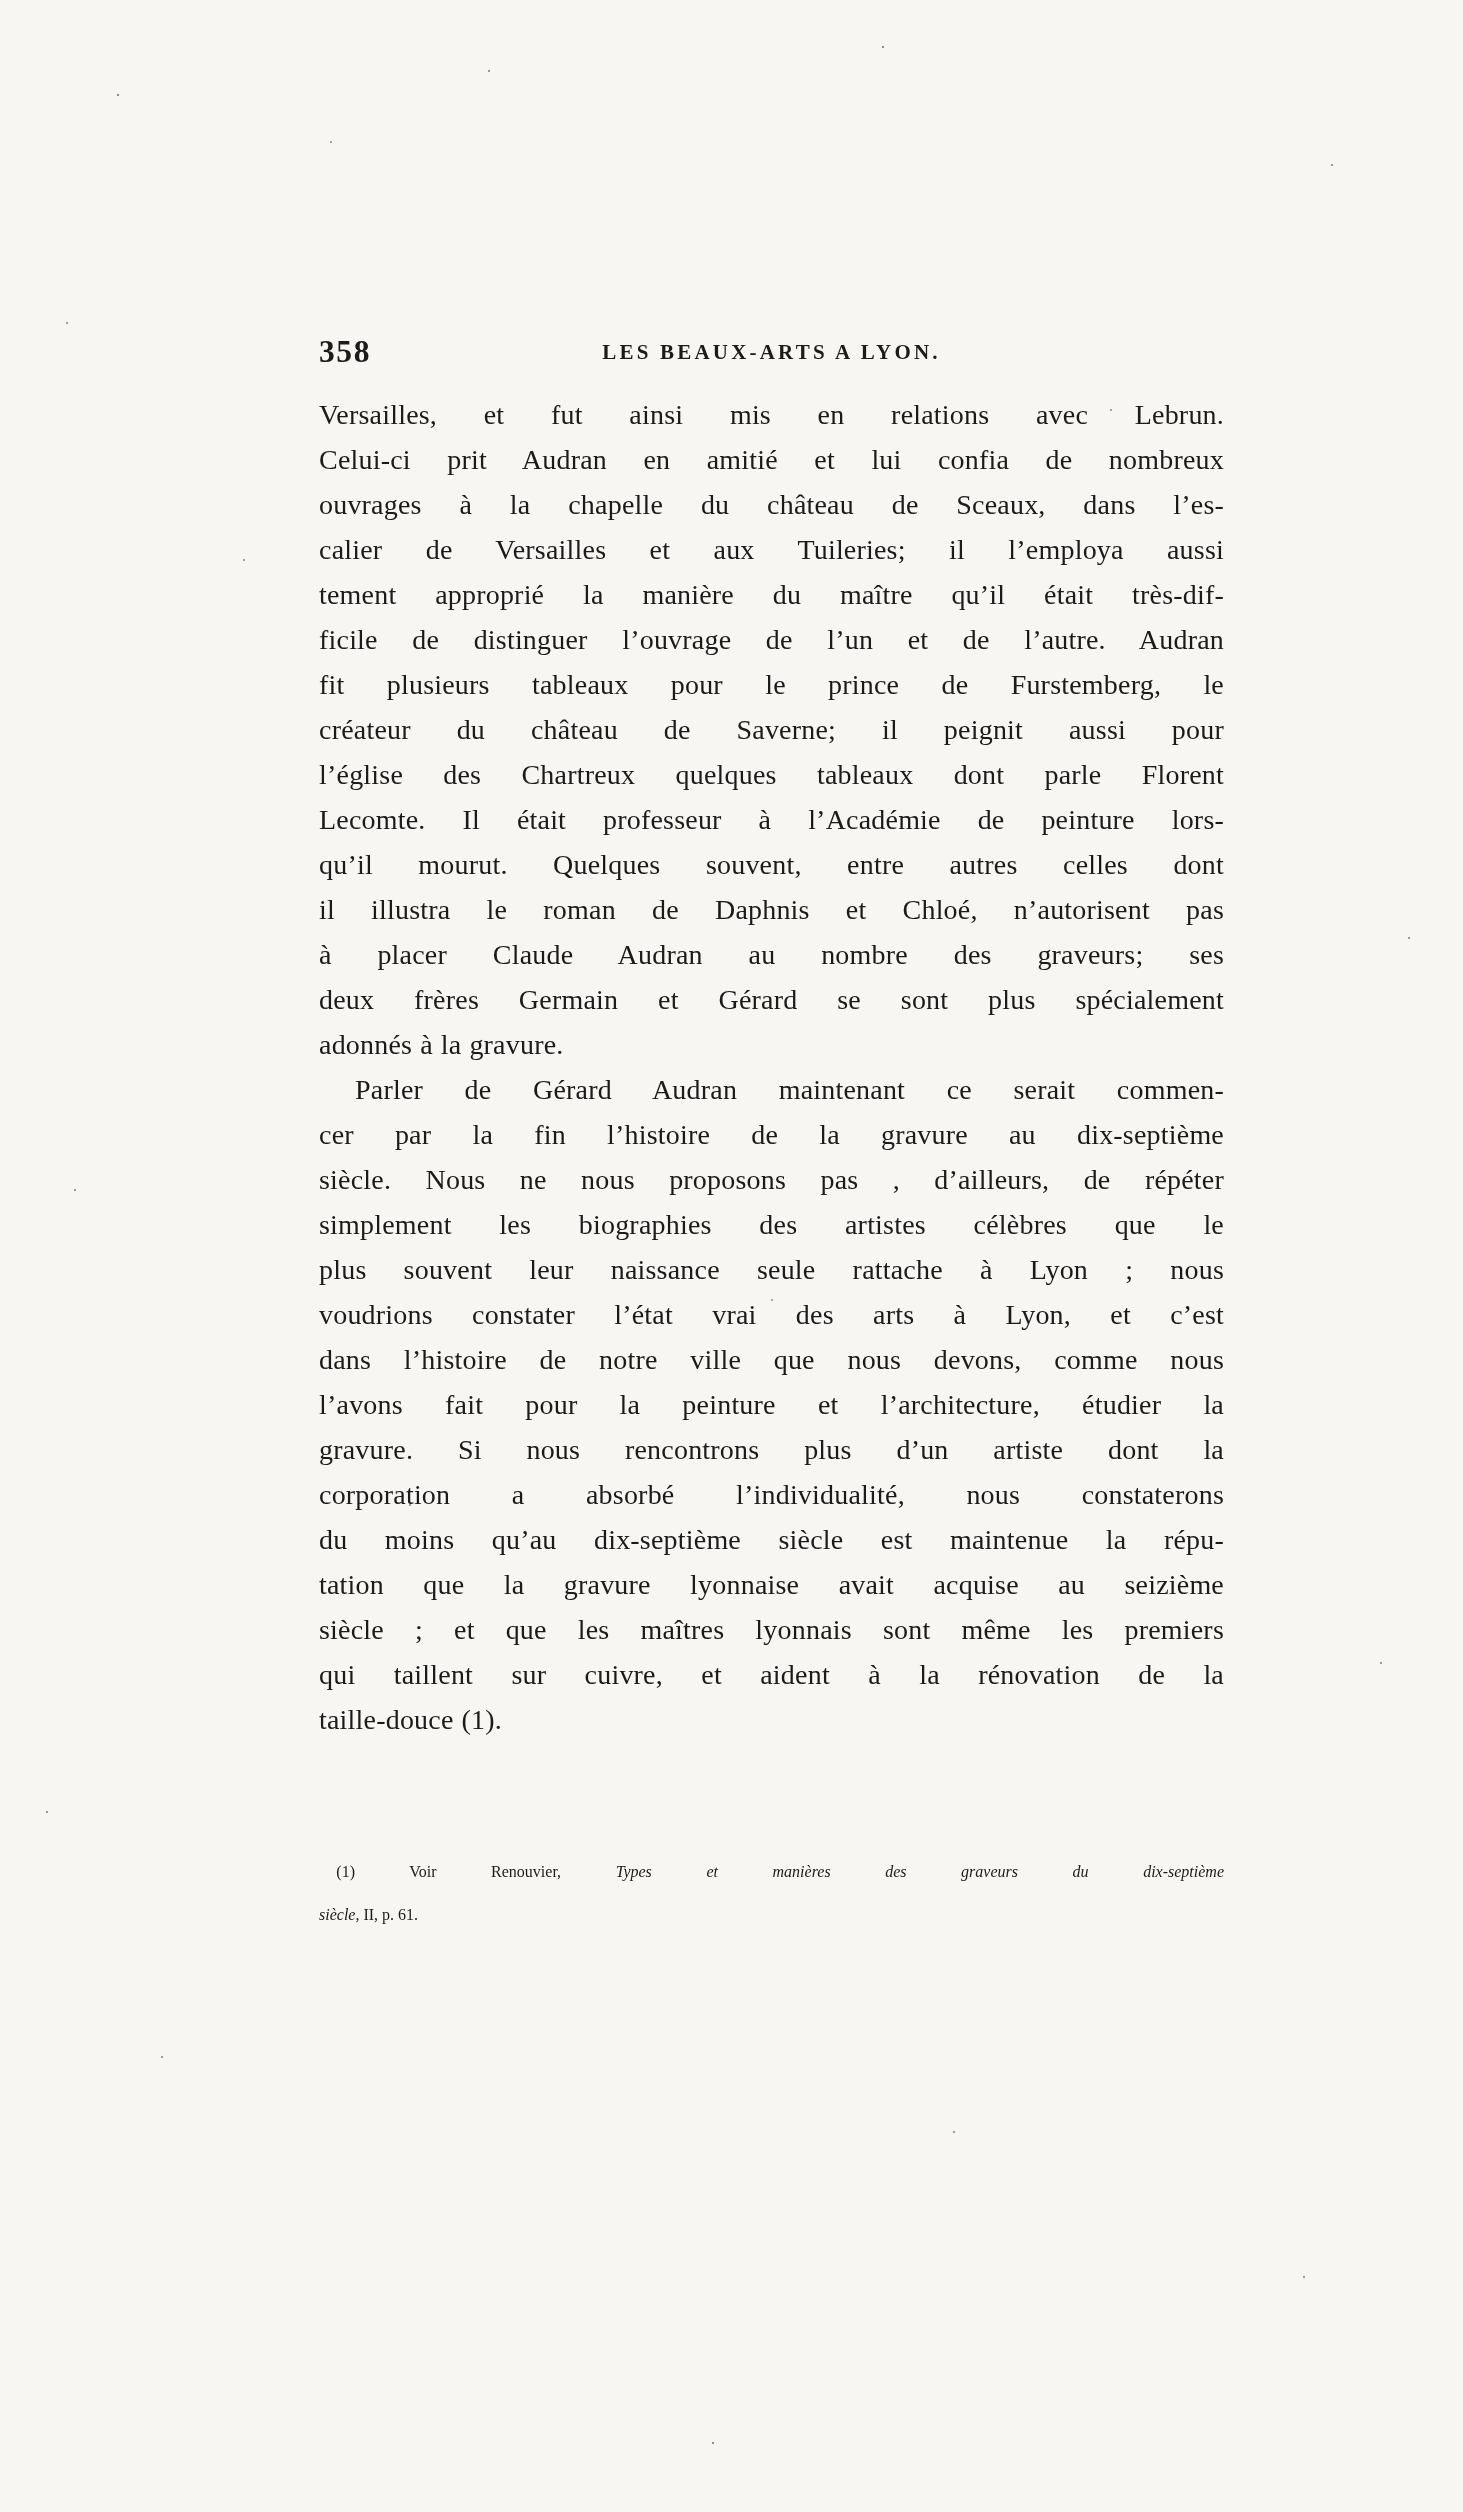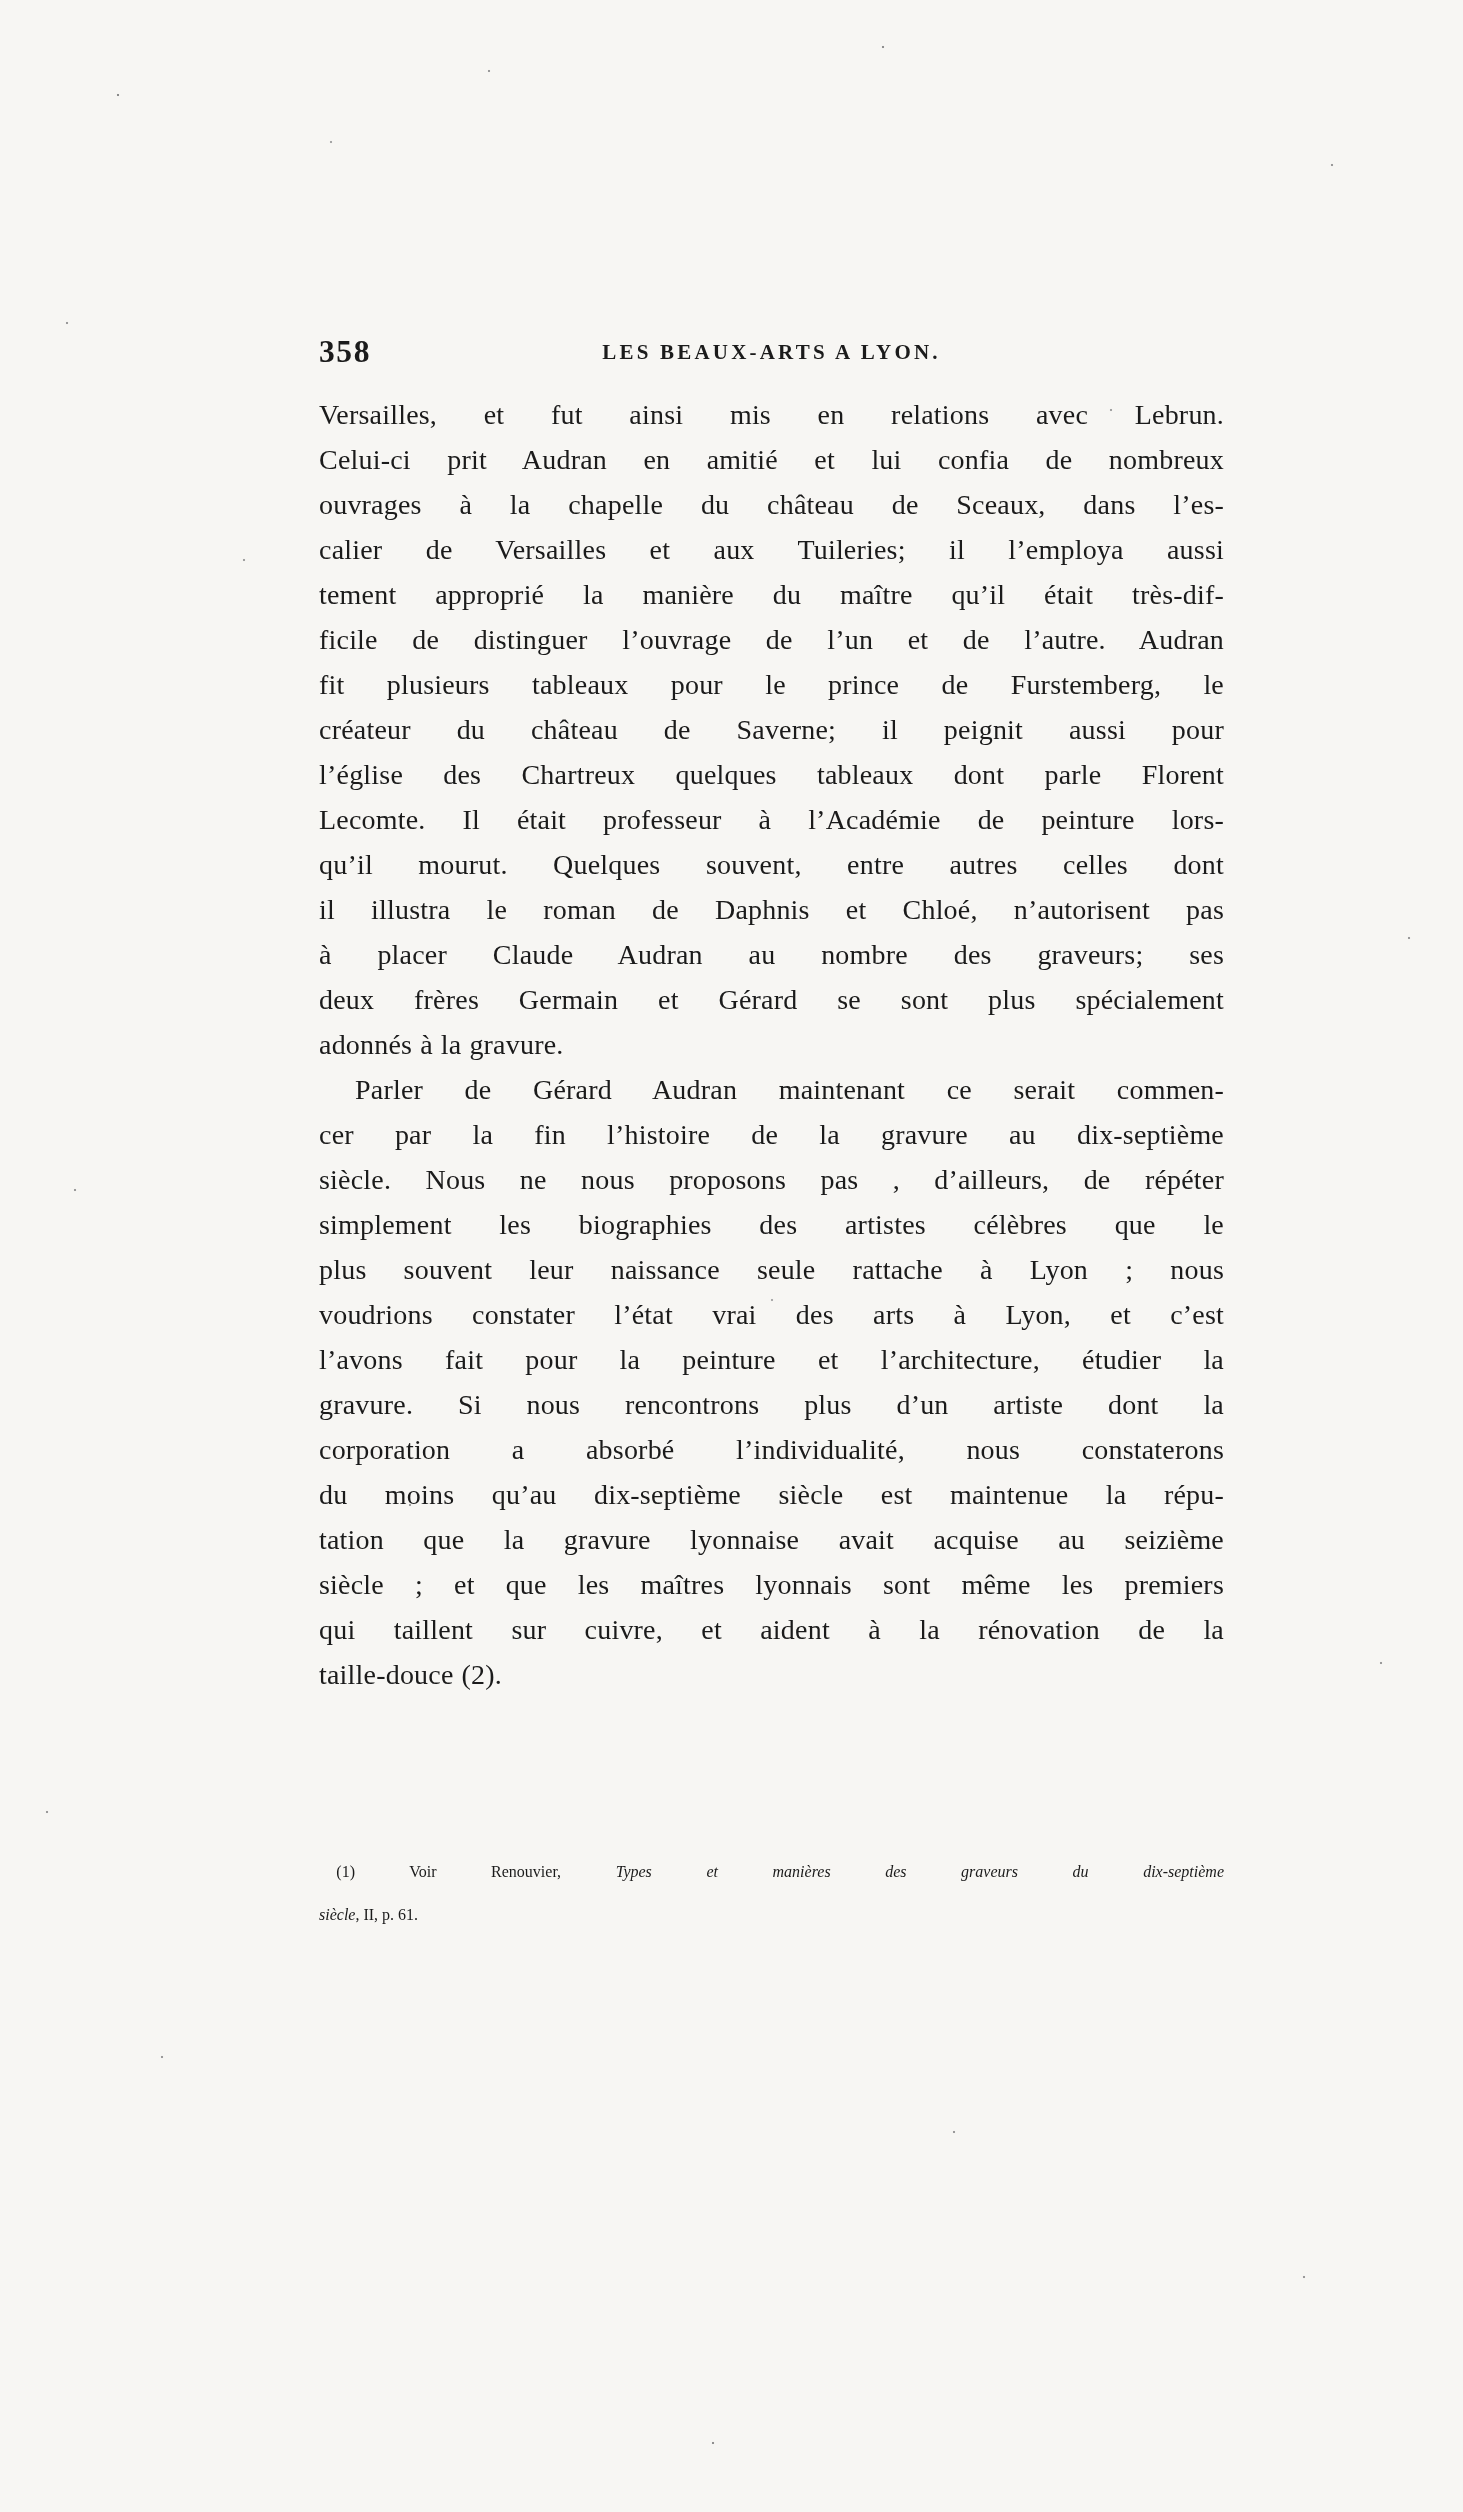--- a/index.html
+++ b/index.html
@@ -143,28 +143,29 @@
         <div class="line">deux frères Germain et Gérard se sont plus spécialement</div>
         <div class="line last">adonnés à la gravure.</div>
       </div>
       <div class="paragraph">
         <div class="line indent">Parler de Gérard Audran maintenant ce serait commen-</div>
         <div class="line">cer par la fin l’histoire de la gravure au dix-septième</div>
         <div class="line">siècle. Nous ne nous proposons pas , d’ailleurs, de répéter</div>
         <div class="line">simplement les biographies des artistes célèbres que le</div>
         <div class="line">plus souvent leur naissance seule rattache à Lyon ; nous</div>
         <div class="line">voudrions constater l’état vrai des arts à Lyon, et c’est</div>
+        <div class="line">dans l’histoire de notre ville que nous devons, comme nous</div>
         <div class="line">l’avons fait pour la peinture et l’architecture, étudier la</div>
         <div class="line">gravure. Si nous rencontrons plus d’un artiste dont la</div>
         <div class="line">corporation a absorbé l’individualité, nous constaterons</div>
         <div class="line">du moins qu’au dix-septième siècle est maintenue la répu-</div>
         <div class="line">tation que la gravure lyonnaise avait acquise au seizième</div>
         <div class="line">siècle ; et que les maîtres lyonnais sont même les premiers</div>
         <div class="line">qui taillent sur cuivre, et aident à la rénovation de la</div>
-        <div class="line last">taille-douce (2).</div>
+        <div class="line last">taille-douce (1).</div>
       </div>
     </div>
 
   <div class="footnote">
       <div class="fline indent"><span class="roman">(1) Voir Renouvier, </span><span class="italic">Types et manières des graveurs du dix-septième</span></div>
       <div class="fline nojustify"><span class="italic">siècle</span><span class="roman">, II, p. 61.</span></div>
     </div>
 
 </div>
 

